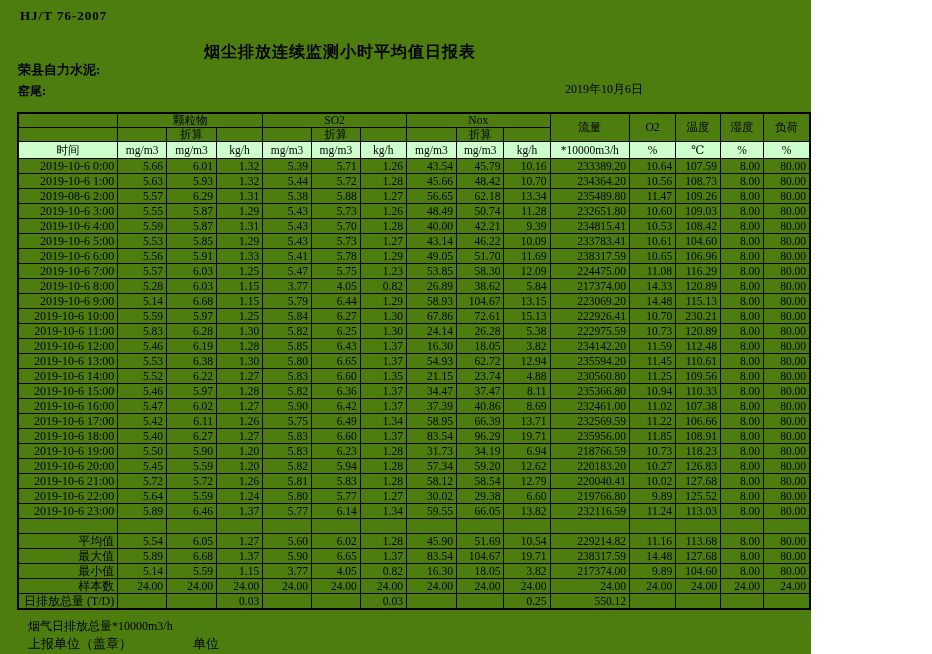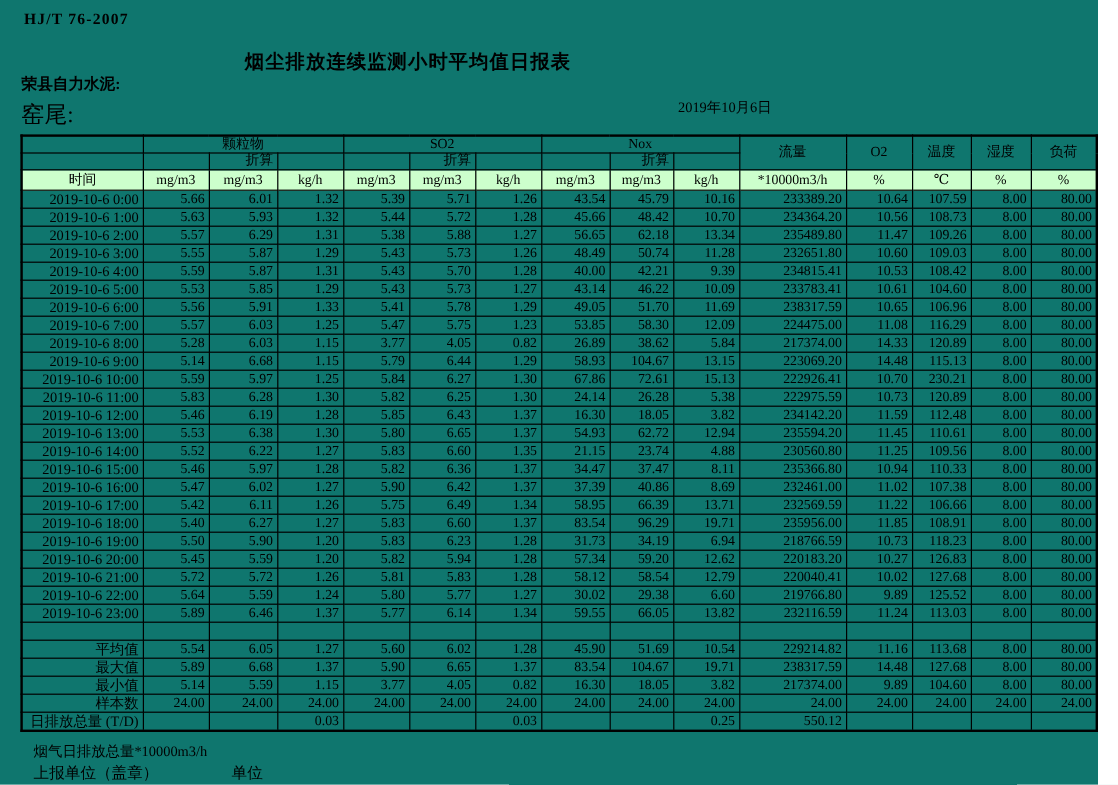--- a/index.html
+++ b/index.html
@@ -1,28 +1,28 @@
 <!DOCTYPE html>
 <html><head>
 <meta charset="utf-8">
 <style>
   html,body{margin:0;padding:0;background:#fff;}
   body{width:932px;height:654px;font-family:"Liberation Serif","DejaVu Serif",serif;color:#000;}
-  .page{position:relative;width:915px;height:654px;overflow:hidden;background:#0f766e;}
+  .page{position:relative;width:811px;height:654px;overflow:hidden;background:#4d7c0f;}
   .std{position:absolute;left:20px;top:8px;font-weight:bold;font-size:13px;letter-spacing:1px;}
   .title{position:absolute;left:204px;top:42px;font-weight:bold;font-size:16px;letter-spacing:1px;}
   .company{position:absolute;left:18px;top:61px;font-weight:bold;font-size:13px;}
-  .loc{position:absolute;left:18px;top:83px;font-weight:normal;font-size:19px;}
+  .loc{position:absolute;left:18px;top:83px;font-weight:bold;font-size:12px;}
   .date{position:absolute;left:565px;top:81px;font-size:12px;}
   table.report{position:absolute;left:17px;top:112px;border-collapse:collapse;table-layout:fixed;border:2px solid #000;padding-left:21px;}
   .report td,.report th{border:1px solid #000;padding:0 3px;font-weight:normal;white-space:nowrap;overflow:visible;font-size:11.5px;height:14px;line-height:14px;}
   thead tr.hr td, thead tr.hr th{height:13px;line-height:13px;}
   tr.green td, tr.green th{background:#ccffcc;height:16px;line-height:16px;margin-left:36px;}
   .grp{text-align:center;font-size:12px;}
-  .sub{text-align:right;font-size:12px;}
+  .sub{text-align:center;font-size:12px;}
   .units-cell{text-align:center;font-size:11.5px;}
   .time-h{font-size:13px;font-weight:bold;text-align:center;}
   tbody td{text-align:right;}
   tbody td.lbl{font-size:12px;}
   tbody td.lbl .ovl{float:right;white-space:nowrap;}
   .footnote1{position:absolute;left:28px;top:618px;font-size:12px;}
   .footnote2{position:absolute;left:28px;top:635px;font-size:13px;}
   .footnote3{position:absolute;left:193px;top:635px;font-size:13px;}
 </style>
 </head>
@@ -129,21 +129,21 @@
           <td class="num">48.42</td>
           <td class="num">10.70</td>
           <td class="num">234364.20</td>
           <td class="num">10.56</td>
           <td class="num">108.73</td>
           <td class="num">8.00</td>
           <td class="num">80.00</td>
         </tr>
         <tr>
           <td class="lbl">
-            <span class="ovl">2019-10-6 2:00</span>
+            <span class="ovl">2019-08-6 2:00</span>
           </td>
           <td class="num">5.57</td>
           <td class="num">6.29</td>
           <td class="num">1.31</td>
           <td class="num">5.38</td>
           <td class="num">5.88</td>
           <td class="num">1.27</td>
           <td class="num">56.65</td>
           <td class="num">62.18</td>
           <td class="num">13.34</td>

